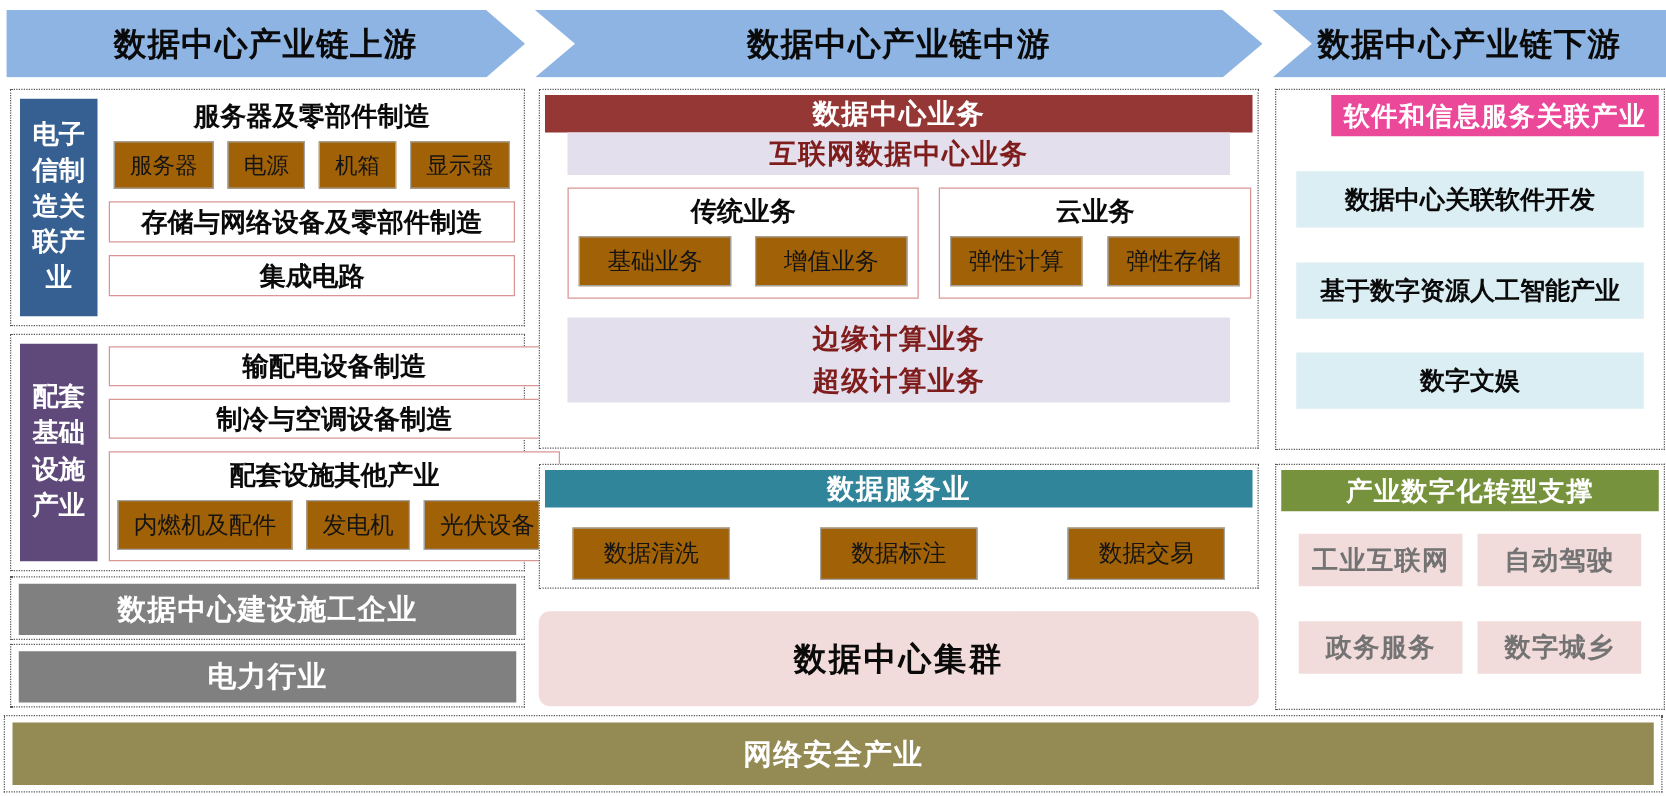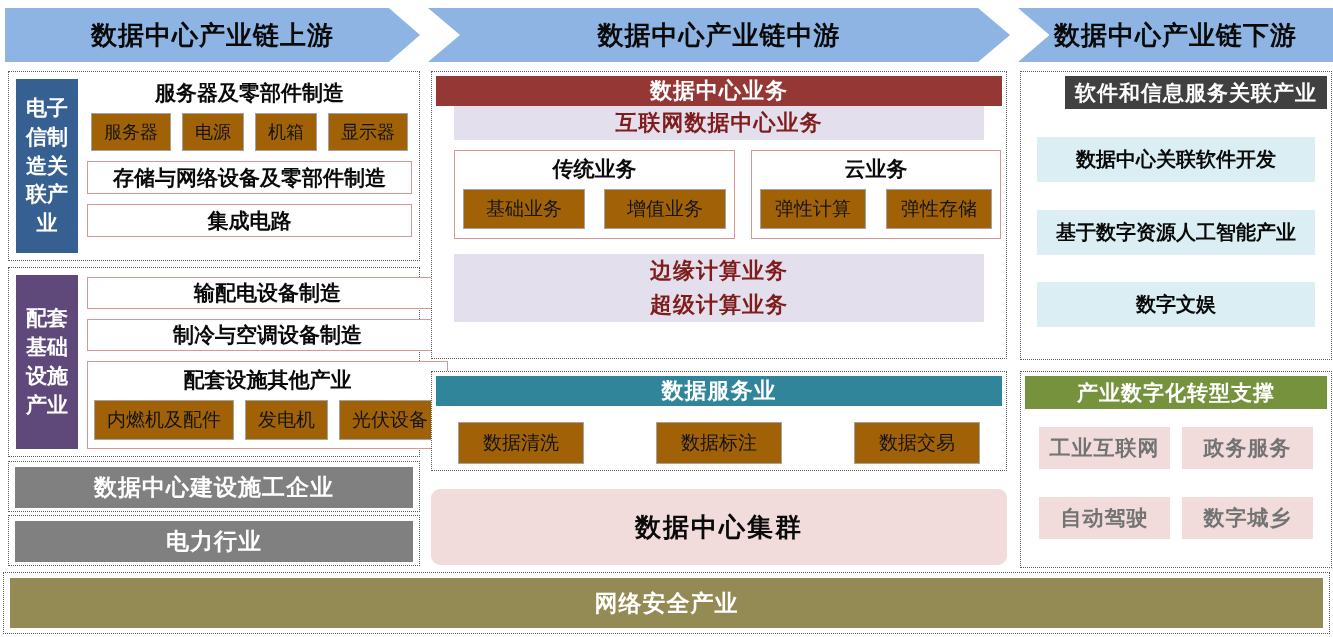--- a/index.html
+++ b/index.html
@@ -57,21 +57,21 @@
   .pgroup .chip { font-size:19px; padding:6px 22px; }
   .mid-chip-row { display:flex; justify-content:space-between; margin:16px 22px 0; }
   .mid-chip-row .chip { font-size:19px; padding:7px 24px; }
   .cluster { position:absolute; left:431px; top:489px; width:576px; height:76px; background:#F2DCDB;
              border-radius:9px; display:flex; align-items:center; justify-content:center;
              font-size:26px; font-weight:bold; color:#0a0a0a; letter-spacing:2px; }
 
   
   .sec-r1 { left:1020px; top:71px;  width:312px; height:289px; padding:4px; display:flex; flex-direction:column; }
   .sec-r2 { left:1020px; top:371px; width:312px; height:197px; padding:4px; }
-  .header-dkblue { background:#404040; height:33px; font-size:21px;margin-left:40px; }
+  .header-dkblue { background:#ec4899; height:33px; font-size:21px;margin-left:40px; }
   .header-green  { background:#76923C; height:33px; font-size:21px; }
   .r1-stack { flex:1; display:flex; flex-direction:column; justify-content:space-evenly; padding:0 12px; }
   .blue-box { background:#DBEEF4; height:45px; display:flex; align-items:center; justify-content:center;
               font-size:20px; font-weight:bold; color:#0a0a0a; }
   .pink-grid { display:grid; grid-template-columns:1fr 1fr; column-gap:12px; row-gap:28px; margin:18px 14px 0; }
   .pink-box { background:#F2DCDB; height:42px; display:flex; align-items:center; justify-content:center;
               font-size:21px; font-weight:bold; color:#737373; letter-spacing:1px; }
 
   
   .sec-bottom { left:3px; top:572px; width:1327px; height:62px; padding:5px 6px; }
@@ -165,22 +165,22 @@
       <div class="blue-box">数据中心关联软件开发</div>
       <div class="blue-box">基于数字资源人工智能产业</div>
       <div class="blue-box">数字文娱</div>
     </div>
   </div>
 
   <div class="section sec-r2">
     <div class="header-bar header-green">产业数字化转型支撑</div>
     <div class="pink-grid">
       <div class="pink-box">工业互联网</div>
+      <div class="pink-box">自动驾驶</div>
       <div class="pink-box">政务服务</div>
-      <div class="pink-box">自动驾驶</div>
       <div class="pink-box">数字城乡</div>
     </div>
   </div>
 
   <div class="section sec-bottom">
     <div class="olive-bar">网络安全产业</div>
   </div>
 
 </div>
 

